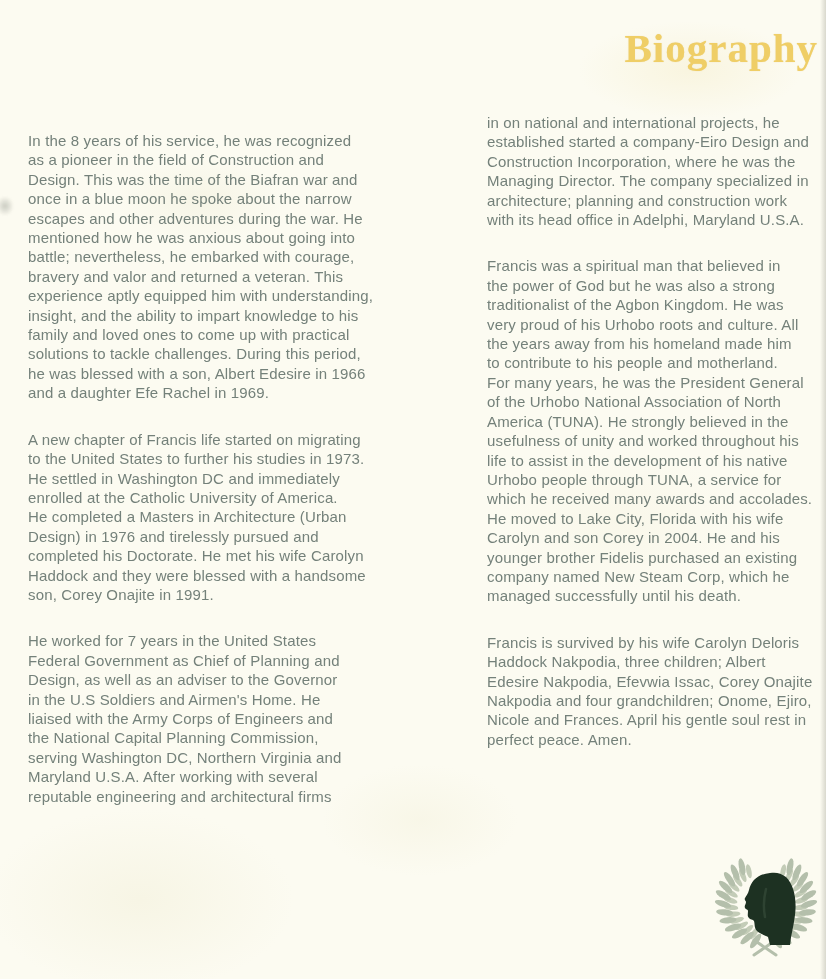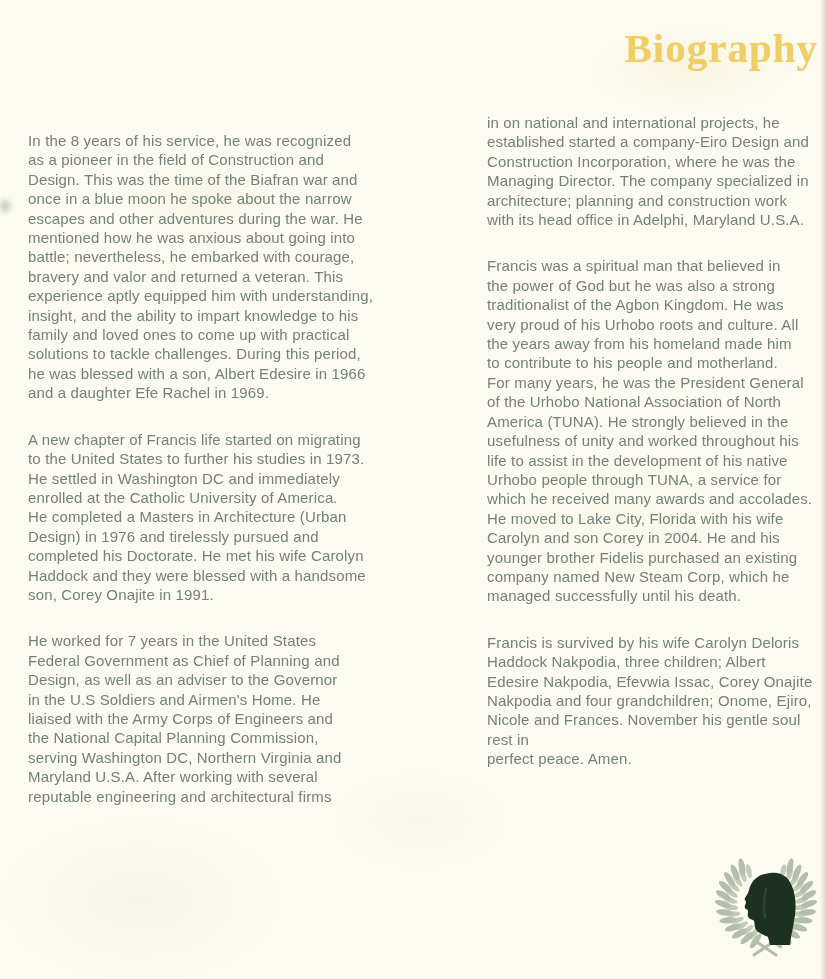--- a/index.html
+++ b/index.html
@@ -127,21 +127,21 @@
 which he received many awards and accolades.
 He moved to Lake City, Florida with his wife
 Carolyn and son Corey in 2004. He and his
 younger brother Fidelis purchased an existing
 company named New Steam Corp, which he
 managed successfully until his death.</p>
     <p>Francis is survived by his wife Carolyn Deloris
 Haddock Nakpodia, three children; Albert
 Edesire Nakpodia, Efevwia Issac, Corey Onajite
 Nakpodia and four grandchildren; Onome, Ejiro,
-Nicole and Frances. November his gentle soul rest in
+Nicole and Frances. April his gentle soul rest in
 perfect peace. Amen.</p>
   </div>
 
   <div class="emblem">
     <svg width="120" height="124" viewBox="0 0 120 124" xmlns="http://www.w3.org/2000/svg">
       <g id="wreath-leaves">
           <ellipse rx="3.1" ry="8.6" fill="#b4bfab" transform="translate(49.6 98.0) rotate(216.0)"></ellipse>
           <ellipse rx="2.6" ry="7.2" fill="#c3ccb7" transform="translate(48.4 90.1) rotate(216.0)"></ellipse>
           <ellipse rx="3.1" ry="8.6" fill="#b4bfab" transform="translate(41.2 95.0) rotate(228.0)"></ellipse>
           <ellipse rx="2.6" ry="7.2" fill="#c3ccb7" transform="translate(41.6 87.1) rotate(228.0)"></ellipse>

